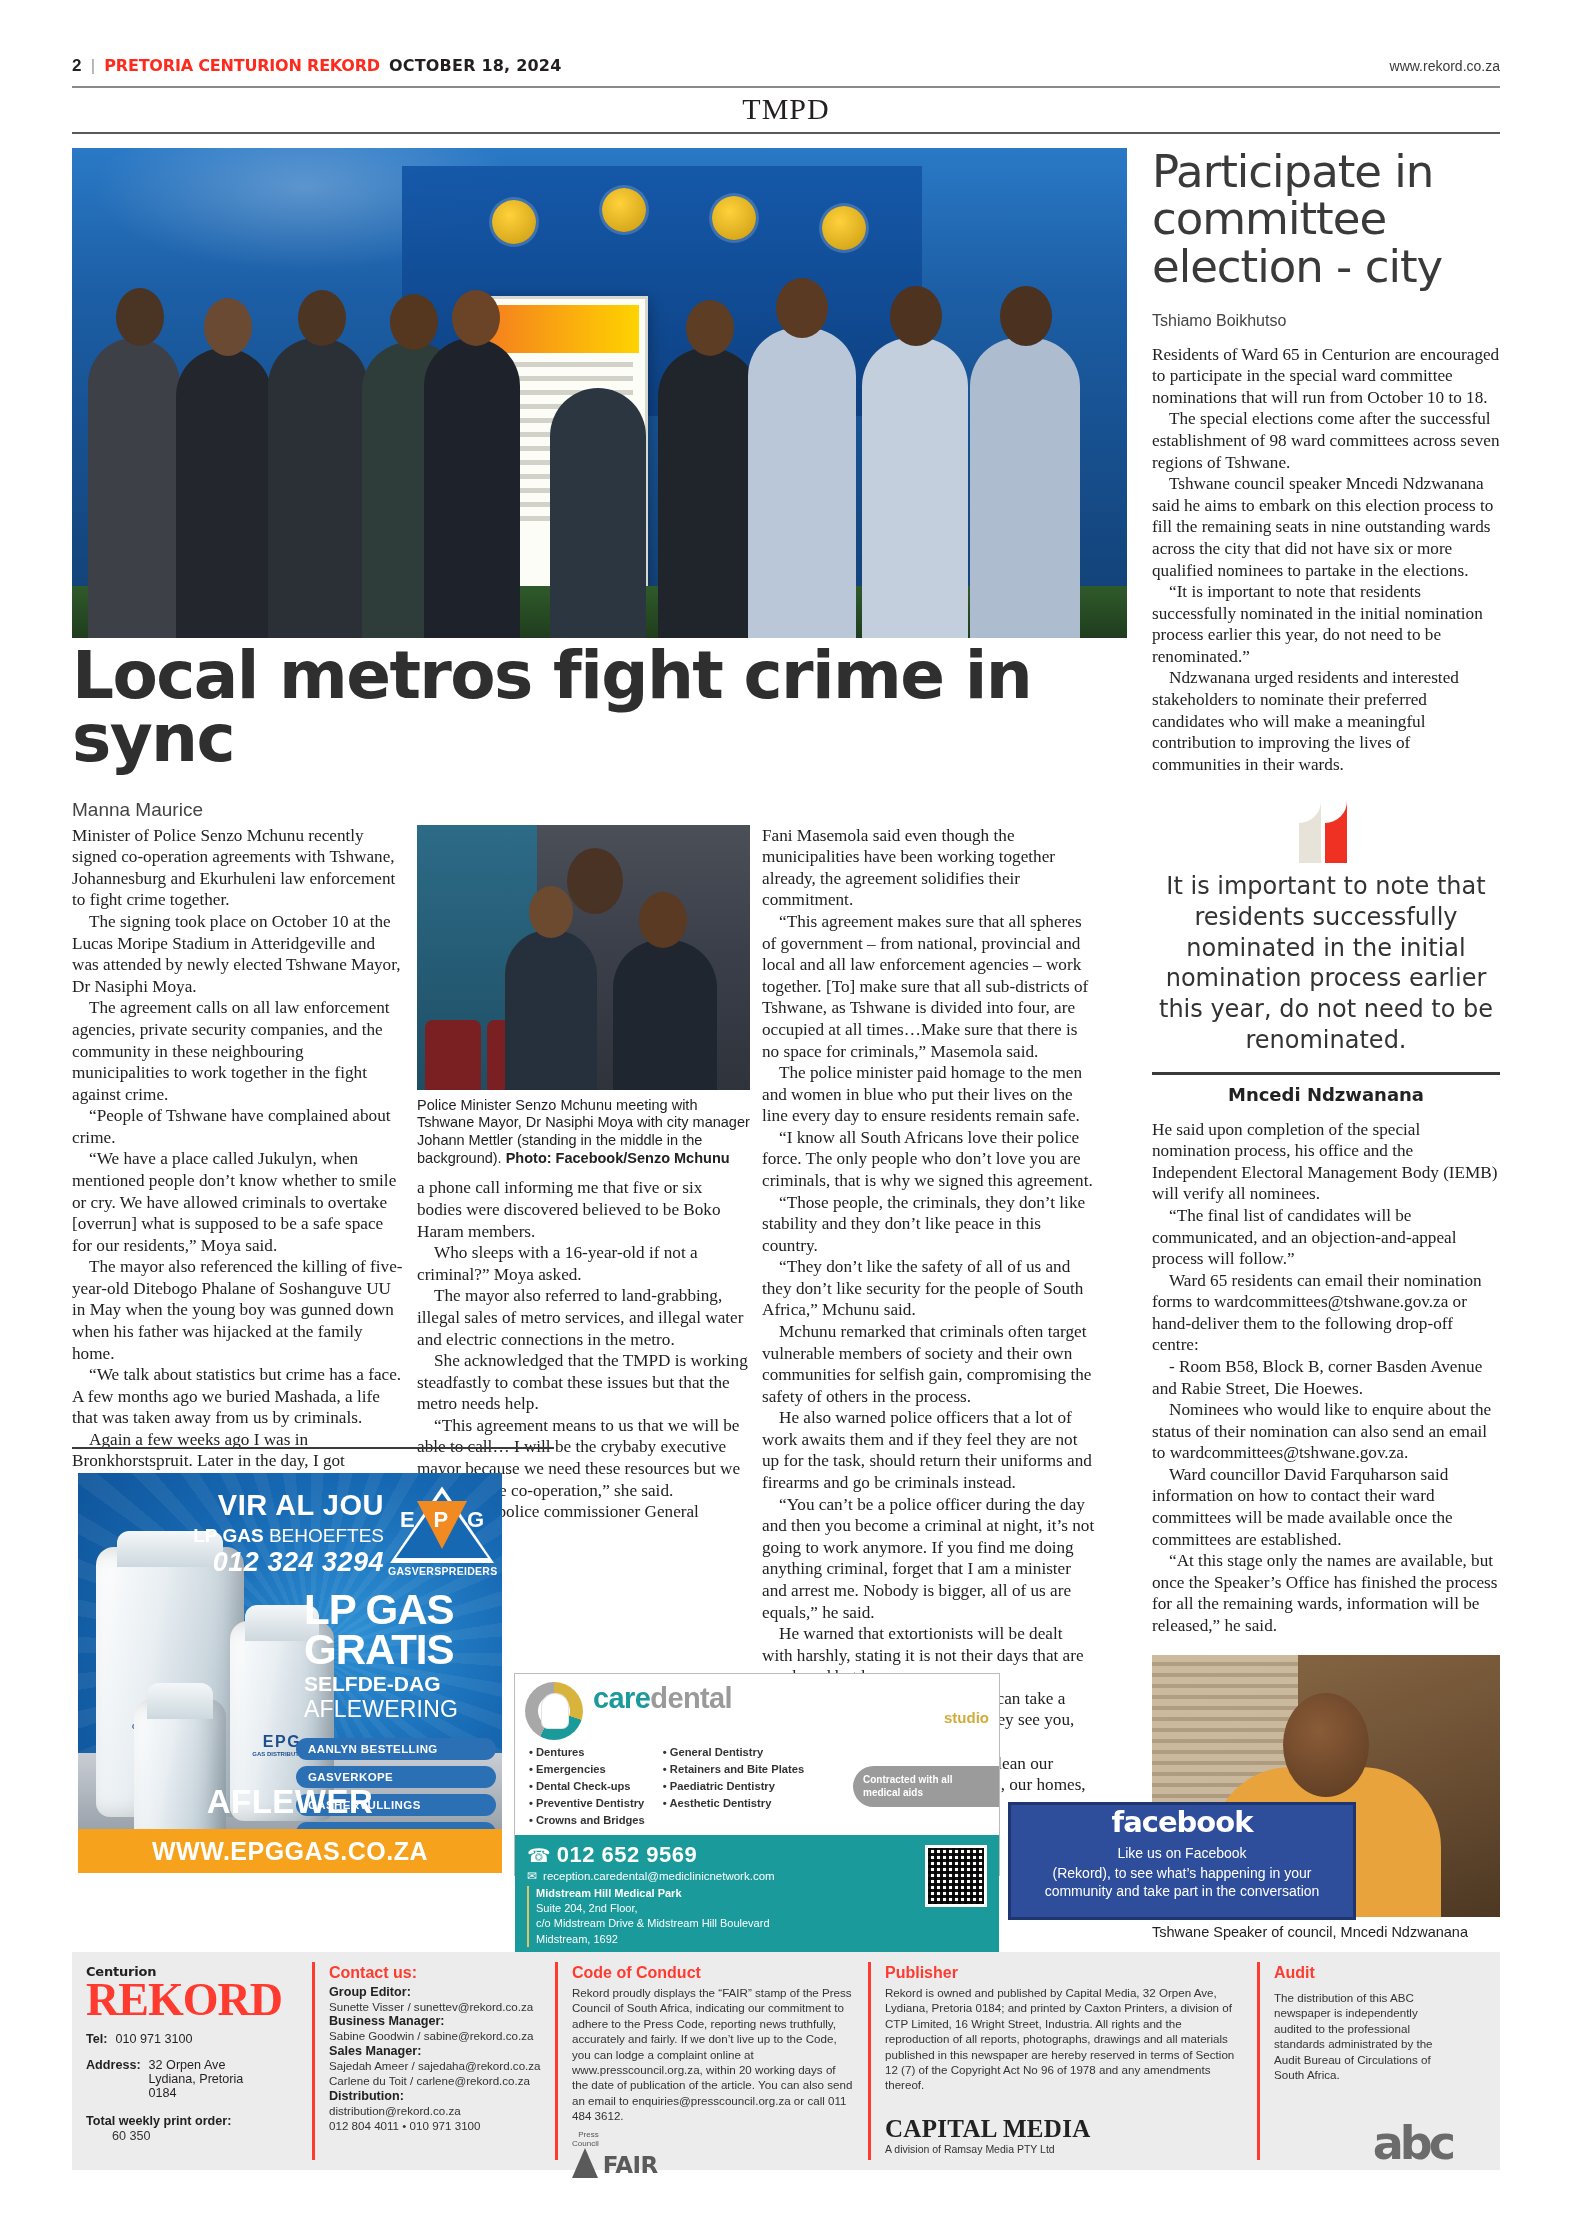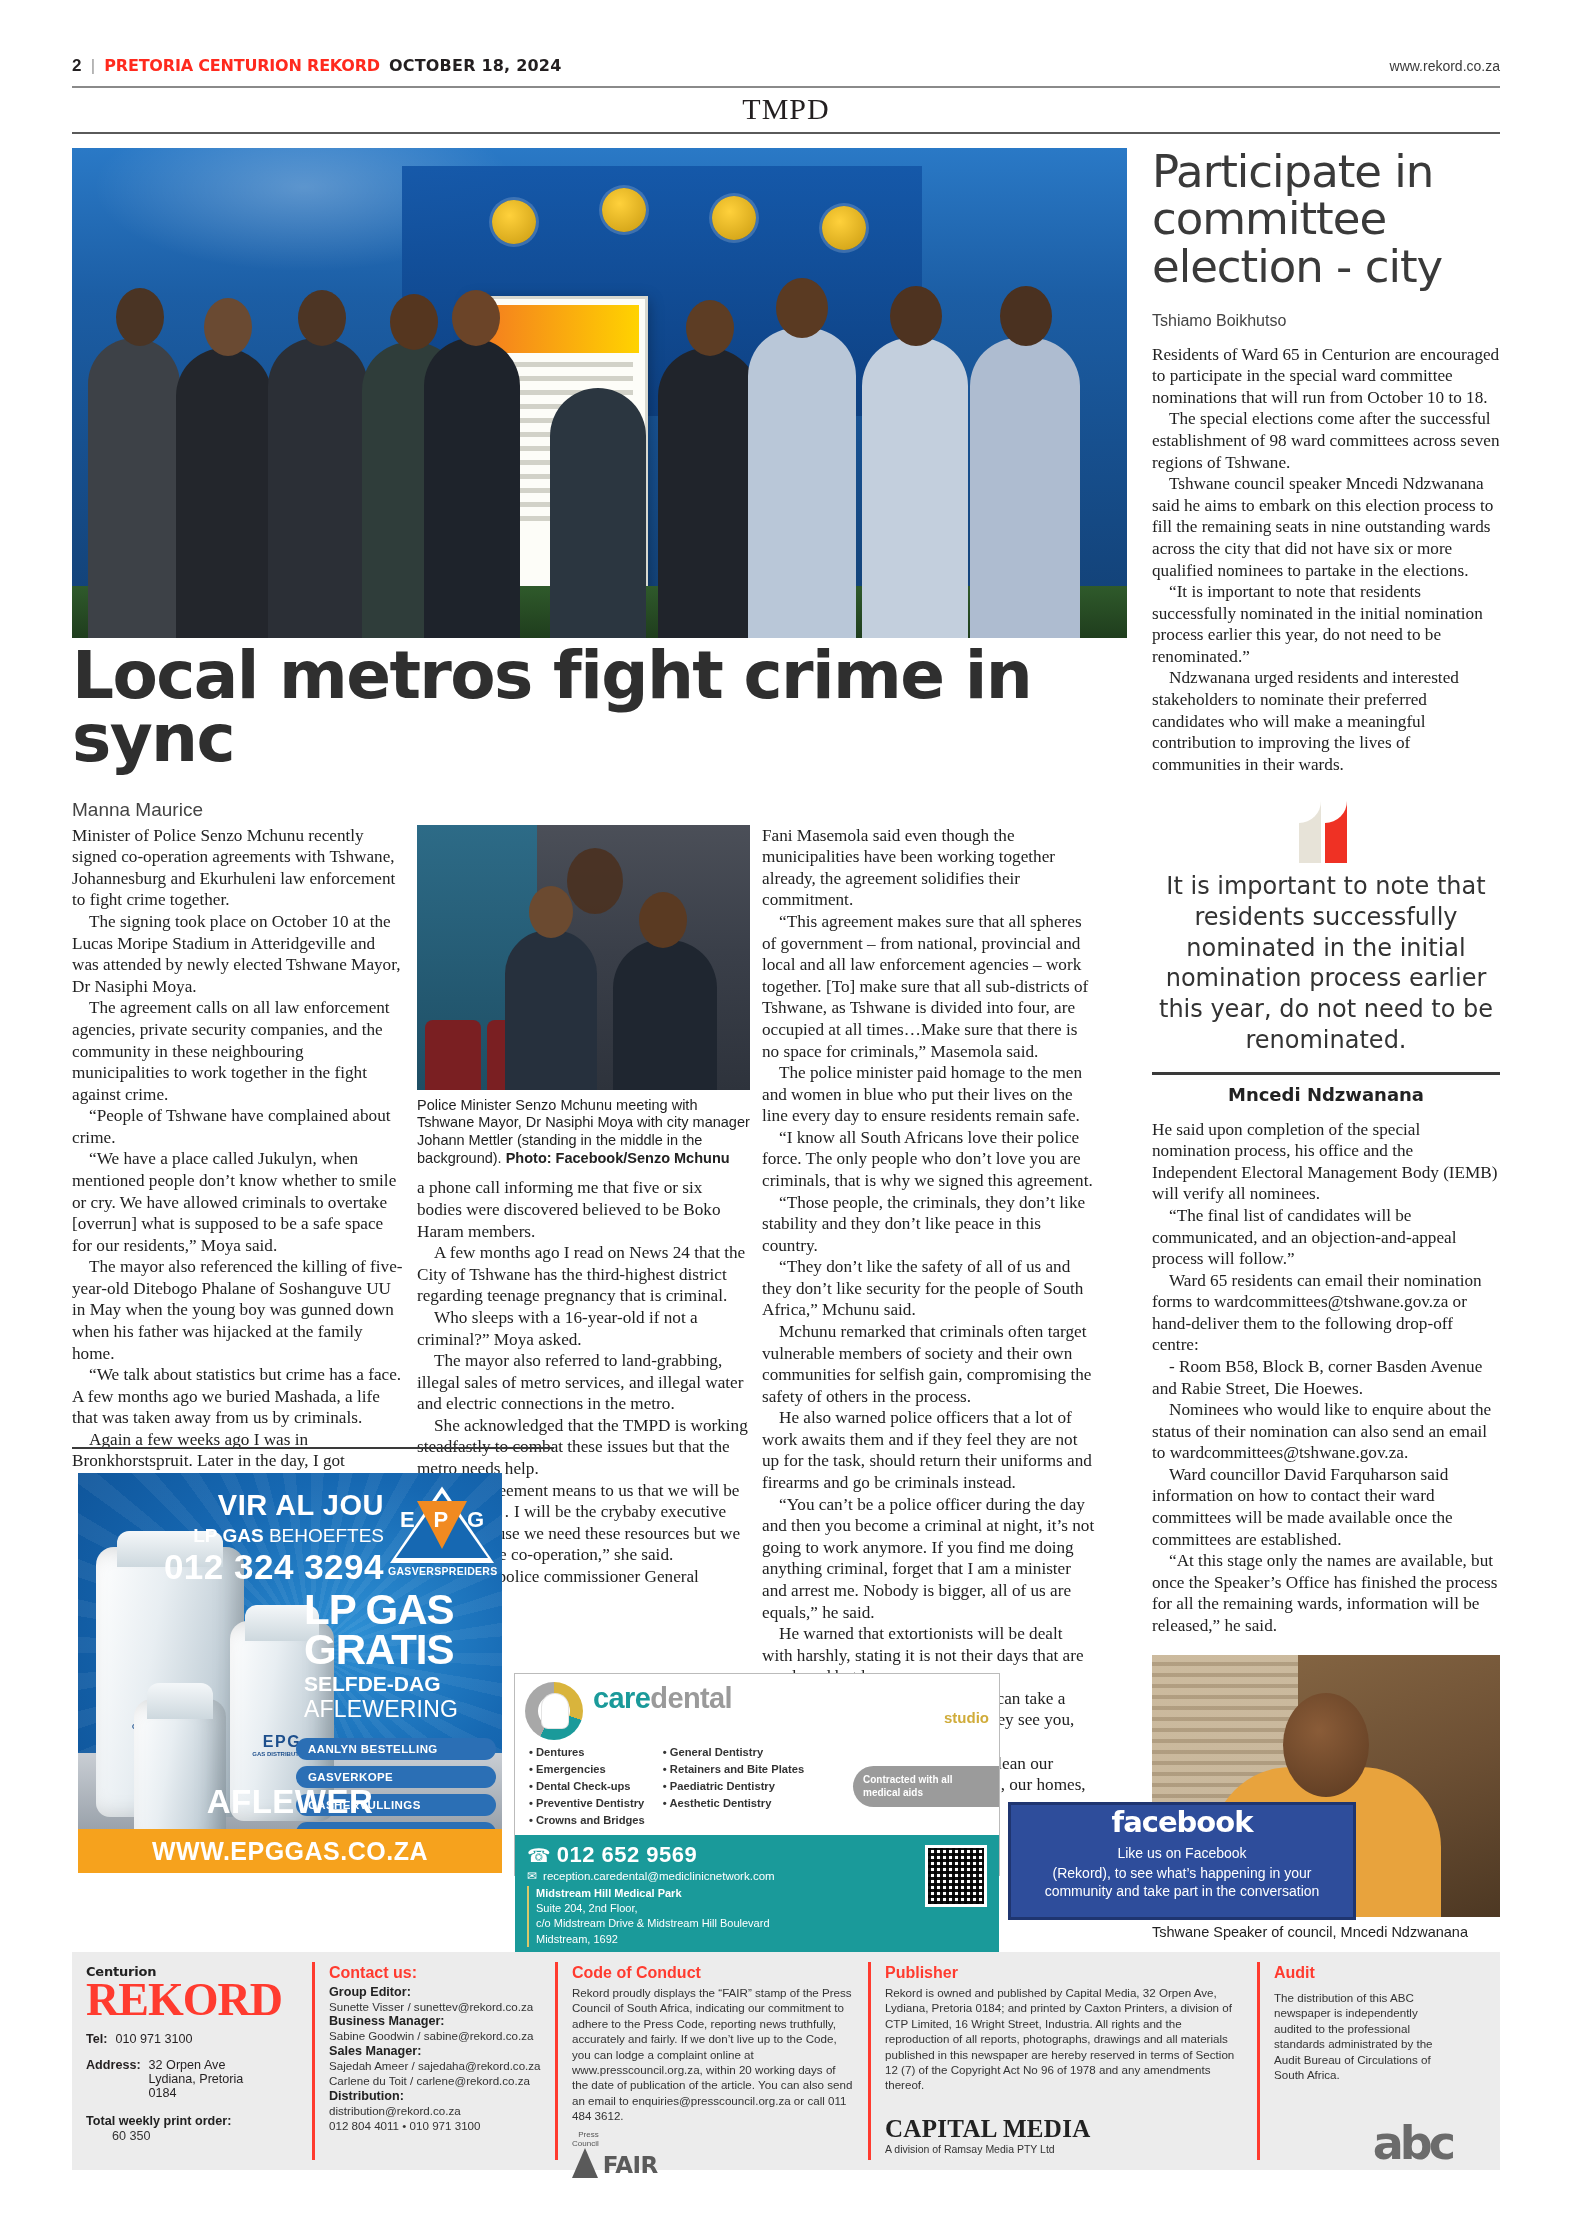--- a/index.html
+++ b/index.html
@@ -207,21 +207,21 @@
     position:absolute; left:50%; transform:translateX(-50%);
     width: 76px; text-align:center; color:#1d4f8c; font-weight:bold;
   }
   .epg-ad .vir { position:absolute; right: 118px; top: 16px;
     color:#fff; font-weight:bold; font-size: 29px; letter-spacing:.5px;
     font-family:"Liberation Sans", sans-serif; text-align:right; }
   .epg-ad .lpline { position:absolute; right: 118px; top: 52px;
     color:#fff; font-size: 19px; font-weight:bold; text-align:right;}
   .epg-ad .lpline span.thin{ font-weight:normal; }
   .epg-ad .phone { position:absolute; right:118px; top:74px; color:#fff;
-    font-weight:bold; font-size: 35px; letter-spacing:.5px; text-align:right; }
+    font-weight:bold; font-size: 27px; letter-spacing:.5px; text-align:right;font-style:italic; }
   .epg-ad .logo-tri {
     position:absolute; right: 8px; top: 12px; width: 104px; height: 78px;
   }
   .epg-ad .logo-tri .outer {
     position:absolute; inset:0;
     clip-path: polygon(50% 2%, 100% 100%, 0% 100%);
     background:#fff;
   }
   .epg-ad .logo-tri .inner {
     position:absolute; left:6px; top:6px; right:6px; bottom:5px;
@@ -454,21 +454,20 @@
           <div style="position:absolute;left:112px;bottom:152px;width:44px;height:52px;border-radius:50%;background:#6b4a30"></div>
           <div style="position:absolute;left:196px;bottom:0;width:104px;height:150px;background:#1f2630;border-radius:48px 48px 0 0"></div>
           <div style="position:absolute;left:222px;bottom:142px;width:48px;height:56px;border-radius:50%;background:#5a3a22"></div>
           <div style="position:absolute;left:150px;bottom:176px;width:56px;height:66px;border-radius:50%;background:#4a3120;opacity:.9"></div>
         </div>
         <div class="cap-small">
           <span>Police Minister Senzo Mchunu meeting with Tshwane Mayor, Dr Nasiphi Moya with city manager Johann Mettler (standing in the middle in the background). </span><b>Photo: Facebook/Senzo Mchunu</b>
         </div>
         <div style="height:10px"></div>
         <p class="body">a phone call informing me that five or six bodies were discovered believed to be Boko Haram members.</p>
-        <p class="body">A few months ago I read on News 24 that the City of Tshwane has the third-highest district regarding teenage pregnancy that is criminal.</p>
         <p class="body">Who sleeps with a 16-year-old if not a criminal?” Moya asked.</p>
         <p class="body">The mayor also referred to land-grabbing, illegal sales of metro services, and illegal water and electric connections in the metro.</p>
         <p class="body">She acknowledged that the TMPD is working steadfastly to combat these issues but that the metro needs help.</p>
         <p class="body">“This agreement means to us that we will be able to call… I will be the crybaby executive mayor because we need these resources but we also need the co-operation,” she said.</p>
         <p class="body">National police commissioner General</p>
       </div>
 
       <div class="col">
         <p class="body">Fani Masemola said even though the municipalities have been working together already, the agreement solidifies their commitment.</p>
         <p class="body">“This agreement makes sure that all spheres of government – from national, provincial and local and all law enforcement agencies – work together. [To] make sure that all sub-districts of Tshwane, as Tshwane is divided into four, are occupied at all times…Make sure that there is no space for criminals,” Masemola said.</p>

